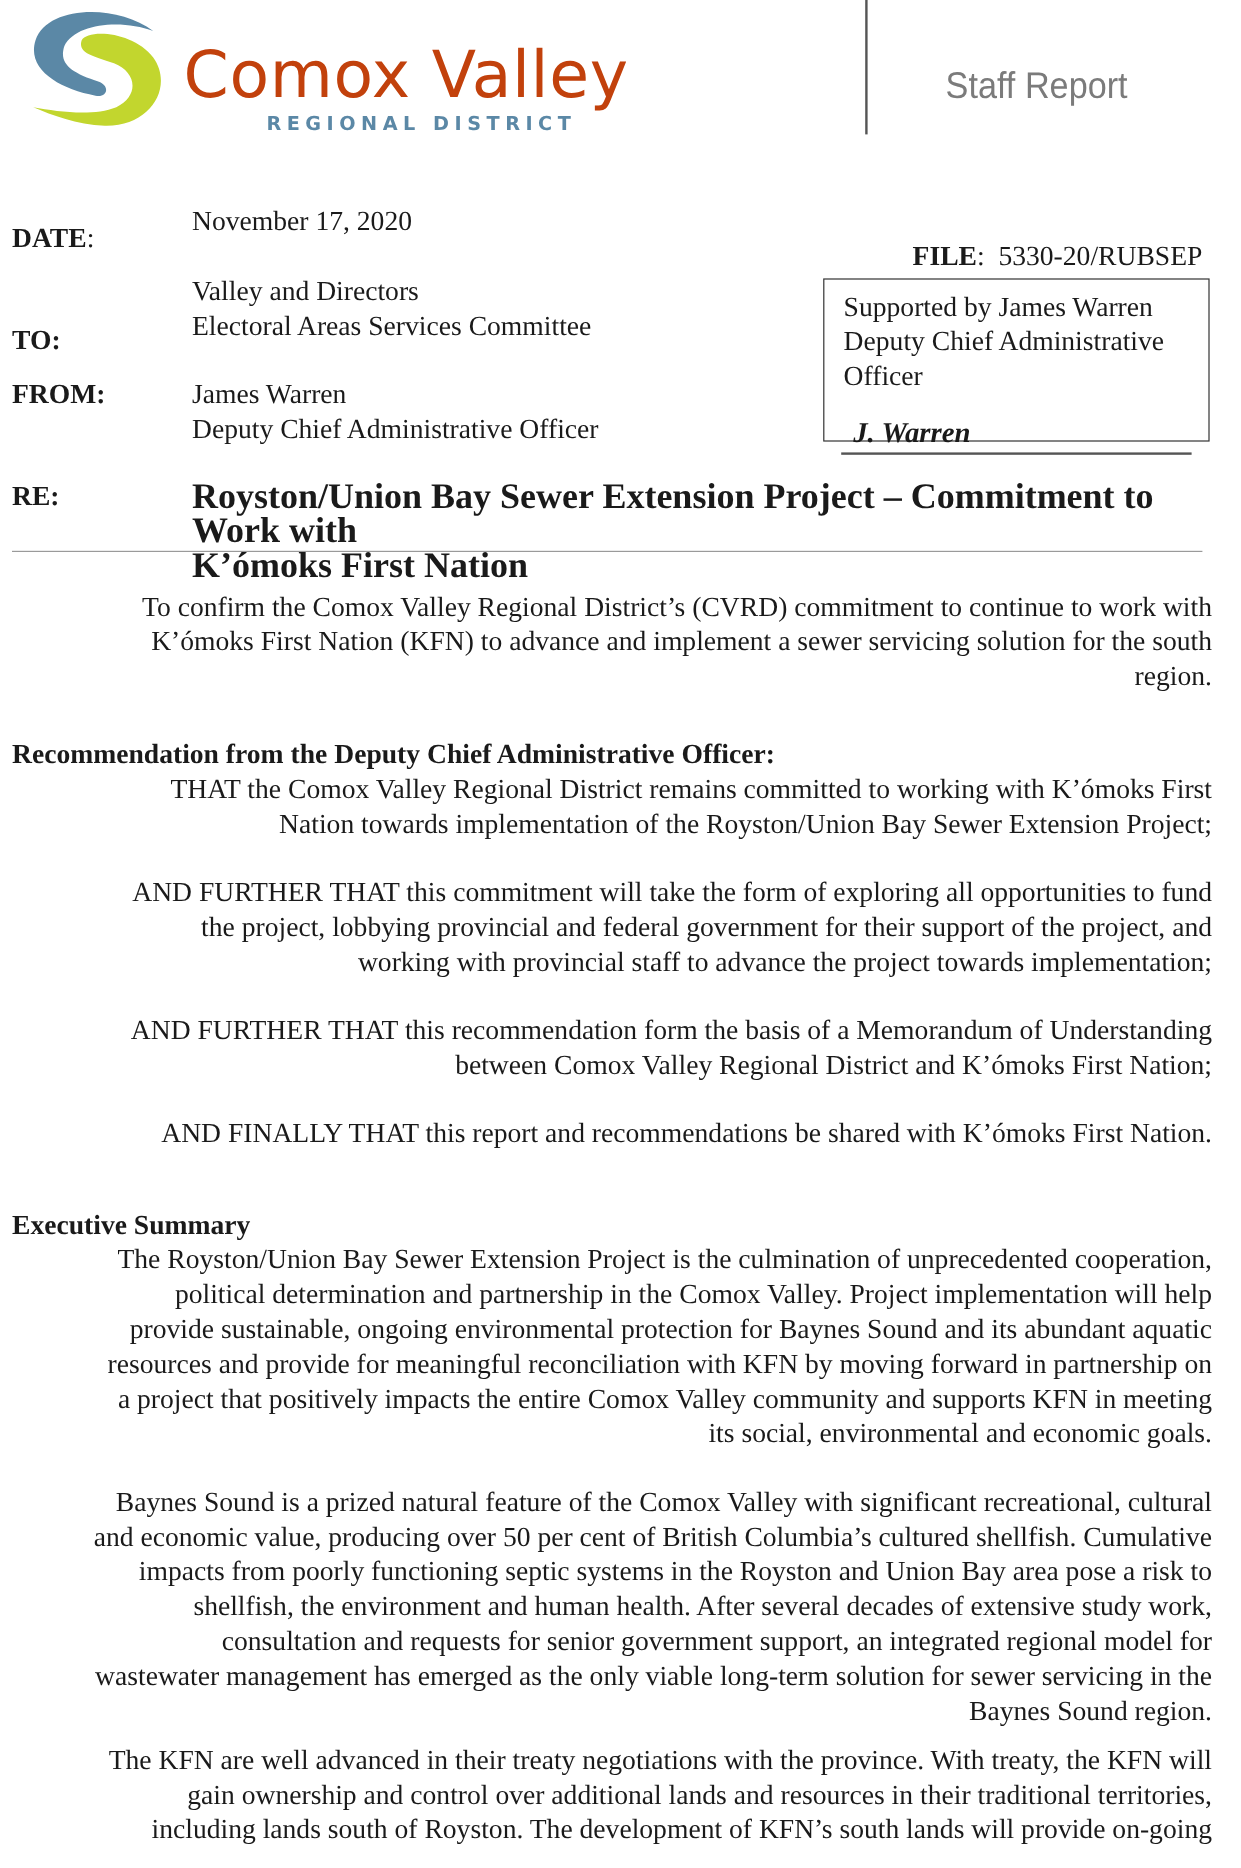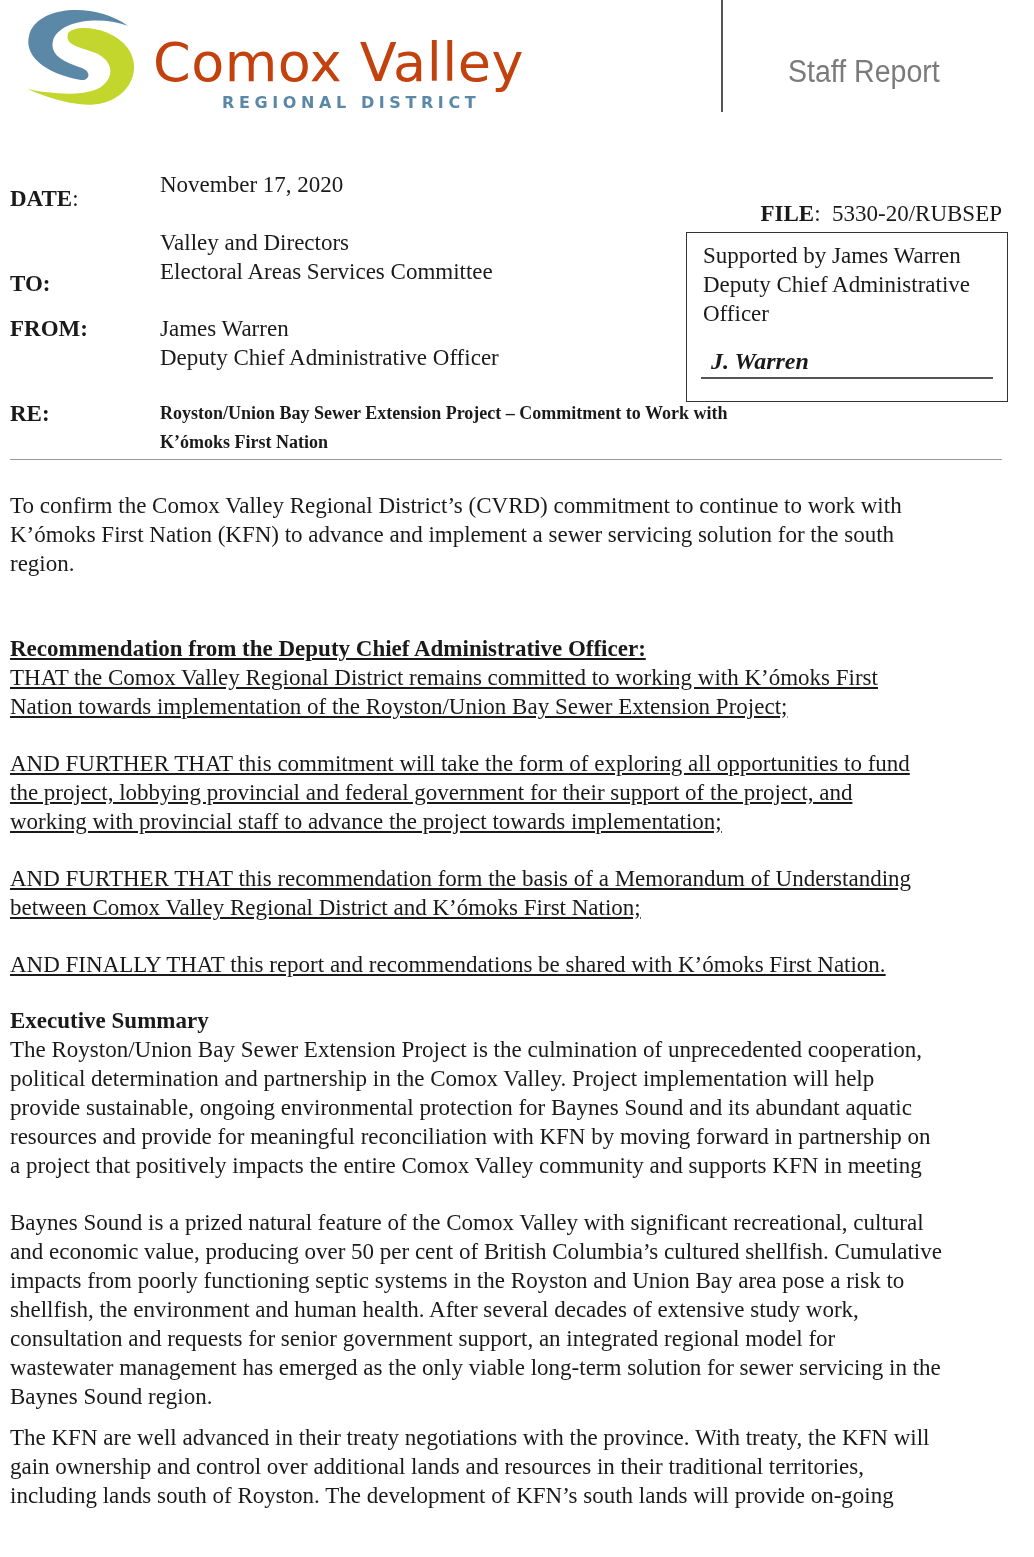--- a/index.html
+++ b/index.html
@@ -12,31 +12,31 @@
                font-size: 54px; color: #c2410c; letter-spacing: 0.5px; line-height: 1; }
   #logo-sub { left: 222px; top: 95px; font-family: "DejaVu Sans", "Liberation Sans", sans-serif;
               font-size: 16px; font-weight: bold; color: #5b88a6; letter-spacing: 4.6px; line-height: 1; }
   #header-divider { left: 721px; top: 0; width: 2px; height: 112px; background: #555; }
   #staff-report { left: 788px; top: 56px; font-family: "Liberation Sans", sans-serif;
                   font-size: 31px; color: #7b7b7b; line-height: 1; transform: scaleX(0.92); transform-origin: left; }
 
   .lbl { font-weight: bold; font-size: 23px; line-height: 29px; }
   .val { font-size: 23px; line-height: 29px; }
   #file-line { right: 32px; top: 199px; font-size: 23px; line-height: 29px; text-align: center; }
-  #support-box { left: 686px; top: 232px; width: 322px; height: 170px; border: 1.5px solid #333; box-sizing: border-box; }
+  #support-box { left: 686px; top: 232px; width: 322px; height: 136px; border: 1.5px solid #333; box-sizing: border-box; }
   #support-text { left: 16px; top: 8px; font-size: 23px; line-height: 29px; }
   #signature { left: 24px; top: 115px; font-style: italic; font-weight: bold; font-size: 24px; }
   #sig-line { left: 14px; top: 144px; width: 292px; height: 1.5px; background: #555; }
 
-  #re-text { left: 160px; top: 399px; font-weight: bold; font-size: 18px; line-height: 29px; width: 840px; }
+  #re-text { left: 160px; top: 399px; font-weight: bold; font-size: 30px; line-height: 29px; width: 840px; }
   #hr-main { left: 10px; top: 459px; width: 992px; height: 1px; background: #9a9a9a; }
 
   .body-block { left: 10px; width: 1000px; font-size: 23px; line-height: 29px; }
   .heading { font-weight: bold; }
-  p { margin: 0; }
+  p { margin: 0; text-align: right; }
 </style>
 </head>
 <body>
 
 <svg id="logo-mark" class="abs" viewBox="0 0 130 115">
   <path fill="#5b88a6" d="M112,22 C80,-2 20,0 10,30 C2,55 30,72 62,78 C72,80 75,70 65,66 C40,58 30,50 35,35 C45,15 85,12 112,22 Z"></path>
   <path fill="#c2d62e" d="M50,30 C55,20 95,22 112,45 C130,70 110,105 70,104 C45,103 25,95 8,88 C30,92 60,96 80,88 C100,78 98,58 78,50 C62,44 46,42 50,30 Z"></path>
 </svg>
 <div id="logo-name" class="abs">Comox Valley</div>
 <div id="logo-sub" class="abs">REGIONAL DISTRICT</div>
@@ -78,21 +78,21 @@
 <div id="hr-main" class="abs"></div>
 
 <div class="abs body-block" style="top:491px;">
   <p>
     <span style="display:block">To confirm the Comox Valley Regional District’s (CVRD) commitment to continue to work with</span>
     <span style="display:block">K’ómoks First Nation (KFN) to advance and implement a sewer servicing solution for the south</span>
     <span style="display:block">region.</span>
   </p>
 </div>
 
-<div class="abs body-block" style="top:634px;text-decoration:underline;">
+<div class="abs body-block" style="top:614px;">
   <div class="heading">Recommendation from the Deputy Chief Administrative Officer:</div>
   <p>
     <span style="display:block">THAT the Comox Valley Regional District remains committed to working with K’ómoks First</span>
     <span style="display:block">Nation towards implementation of the Royston/Union Bay Sewer Extension Project;</span>
   </p>
   <p style="margin-top:28px">
     <span style="display:block">AND FURTHER THAT this commitment will take the form of exploring all opportunities to fund</span>
     <span style="display:block">the project, lobbying provincial and federal government for their support of the project, and</span>
     <span style="display:block">working with provincial staff to advance the project towards implementation;</span>
   </p>
@@ -106,20 +106,21 @@
 </div>
 
 <div class="abs body-block" style="top:1006px;">
   <div class="heading">Executive Summary</div>
   <p>
     <span style="display:block">The Royston/Union Bay Sewer Extension Project is the culmination of unprecedented cooperation,</span>
     <span style="display:block">political determination and partnership in the Comox Valley. Project implementation will help</span>
     <span style="display:block">provide sustainable, ongoing environmental protection for Baynes Sound and its abundant aquatic</span>
     <span style="display:block">resources and provide for meaningful reconciliation with KFN by moving forward in partnership on</span>
     <span style="display:block">a project that positively impacts the entire Comox Valley community and supports KFN in meeting</span>
+    <span style="display:block">its social, environmental and economic goals.</span>
   </p>
   <p style="margin-top:28px">
     <span style="display:block">Baynes Sound is a prized natural feature of the Comox Valley with significant recreational, cultural</span>
     <span style="display:block">and economic value, producing over 50 per cent of British Columbia’s cultured shellfish. Cumulative</span>
     <span style="display:block">impacts from poorly functioning septic systems in the Royston and Union Bay area pose a risk to</span>
     <span style="display:block">shellfish, the environment and human health. After several decades of extensive study work,</span>
     <span style="display:block">consultation and requests for senior government support, an integrated regional model for</span>
     <span style="display:block">wastewater management has emerged as the only viable long-term solution for sewer servicing in the</span>
     <span style="display:block">Baynes Sound region.</span>
   </p>

